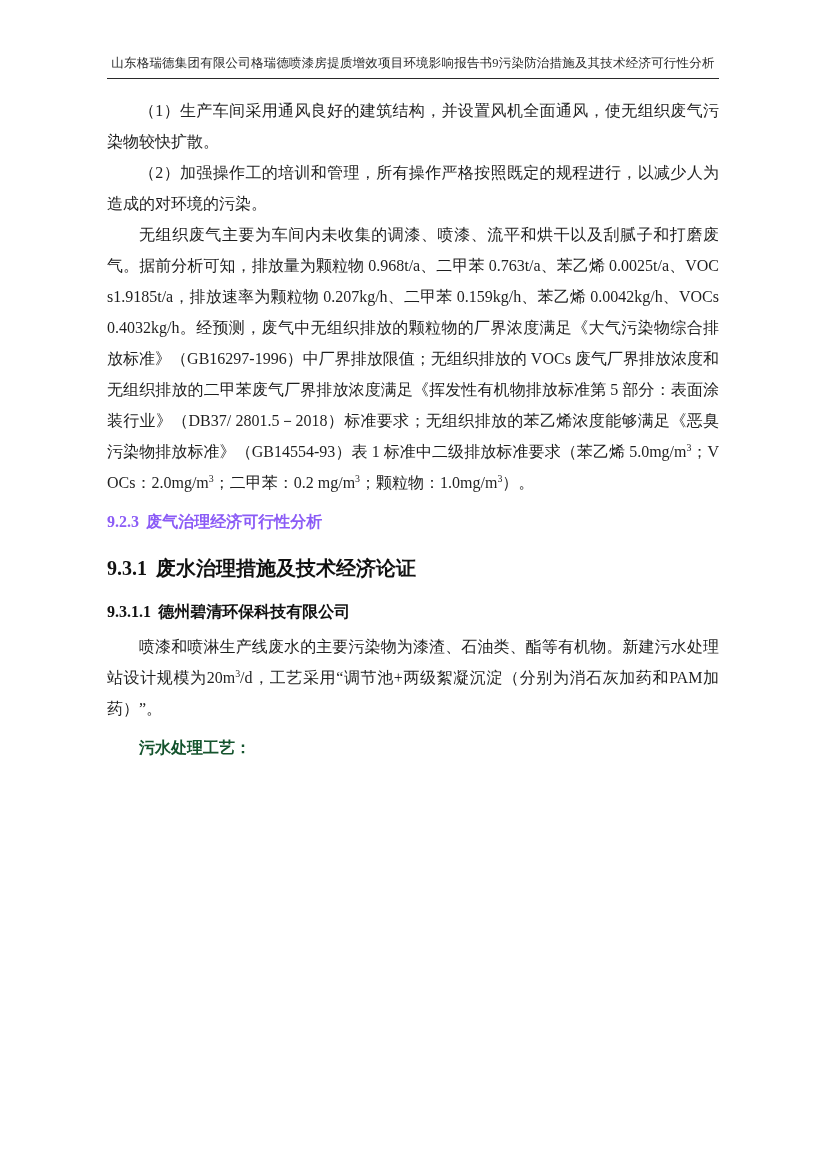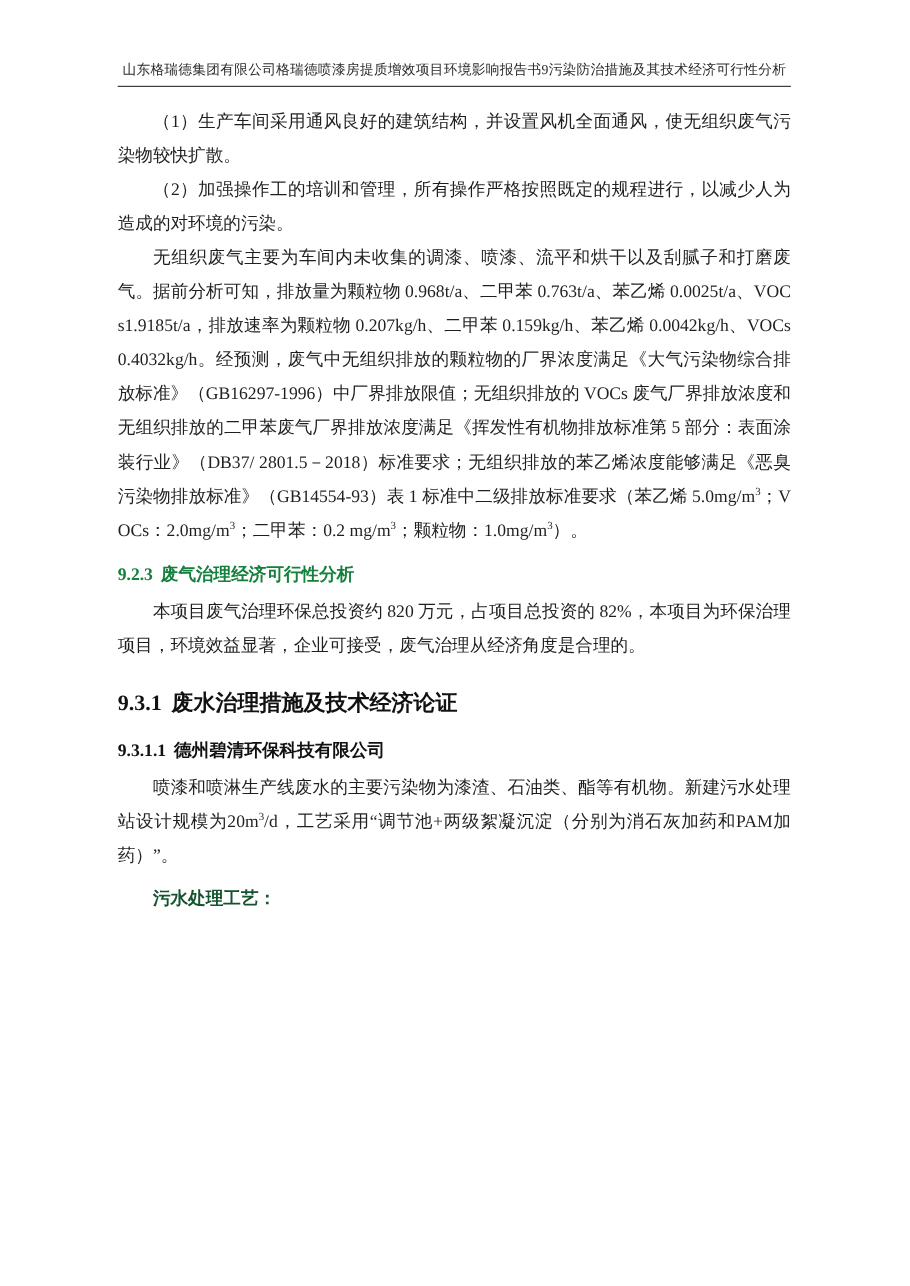--- a/index.html
+++ b/index.html
@@ -52,21 +52,21 @@
   }
   sup {
     font-size: 0.62em;
     line-height: 0;
     vertical-align: super;
   }
   h3.h-sub {
     font-size: 16px;
     font-weight: bold;
     margin: 14px 0 8px 0;
-    color: #15803d;
+    color: #8b5cf6;
   }
   h2.h-section {
     font-size: 19.5px;
     font-weight: bold;
     margin: 20px 0 0 0;
     color: #111;
   }
   h3.h-sub2 {
     font-size: 20px;
     font-weight: bold;
@@ -131,21 +131,20 @@
     <main class="doc-body">
 
       <p class="body-para">（1）生产车间采用通风良好的建筑结构，并设置风机全面通风，使无组织废气污染物较快扩散。</p>
 
       <p class="body-para">（2）加强操作工的培训和管理，所有操作严格按照既定的规程进行，以减少人为造成的对环境的污染。</p>
 
       <p class="body-para"><span>无组织废气主要为车间内未收集的调漆、喷漆、流平和烘干以及刮腻子和打磨废气。据前分析可知，排放量为颗粒物 0.968t/a、二甲苯 0.763t/a、苯乙烯 0.0025t/a、VOCs1.9185t/a，排放速率为颗粒物 0.207kg/h、二甲苯 0.159kg/h、苯乙烯 0.0042kg/h、VOCs0.4032kg/h。经预测，废气中无组织排放的颗粒物的厂界浓度满足《大气污染物综合排放标准》（GB16297-1996）中厂界排放限值；无组织排放的 VOCs 废气厂界排放浓度和无组织排放的二甲苯废气厂界排放浓度满足《挥发性有机物排放标准第 5 部分：表面涂装行业》（DB37/ 2801.5－2018）标准要求；无组织排放的苯乙烯浓度能够满足《恶臭污染物排放标准》（GB14554-93）表 1 标准中二级排放标准要求（苯乙烯 5.0mg/m</span><sup>3</sup><span>；VOCs：2.0mg/m</span><sup>3</sup><span>；二甲苯：0.2 mg/m</span><sup>3</sup><span>；颗粒物：1.0mg/m</span><sup>3</sup><span>）。</span></p>
 
       <h3 class="h-sub"><span>9.2.3</span><span class="num-gap"></span><span>废气治理经济可行性分析</span></h3>
 
-      <p class="body-para">本项目废气治理环保总投资约 820 万元，占项目总投资的 82%，本项目为环保治理项目，环境效益显著，企业可接受，废气治理从经济角度是合理的。</p>
 
 
       <h3 class="h-sub2"><span>9.3.1</span><span class="num-gap"></span><span>废水治理措施及技术经济论证</span></h3>
 
       <h3 class="h-sub3"><span>9.3.1.1</span><span class="num-gap"></span><span>德州碧清环保科技有限公司</span></h3>
 
       <p class="body-para"><span>喷漆和喷淋生产线废水的主要污染物为漆渣、石油类、酯等有机物。新建污水处理站设计规模为20m</span><sup>3</sup><span>/d，工艺采用“调节池+两级絮凝沉淀（分别为消石灰加药和PAM加药）”。</span></p>
 
       <p class="bold-label">污水处理工艺：</p>
 

